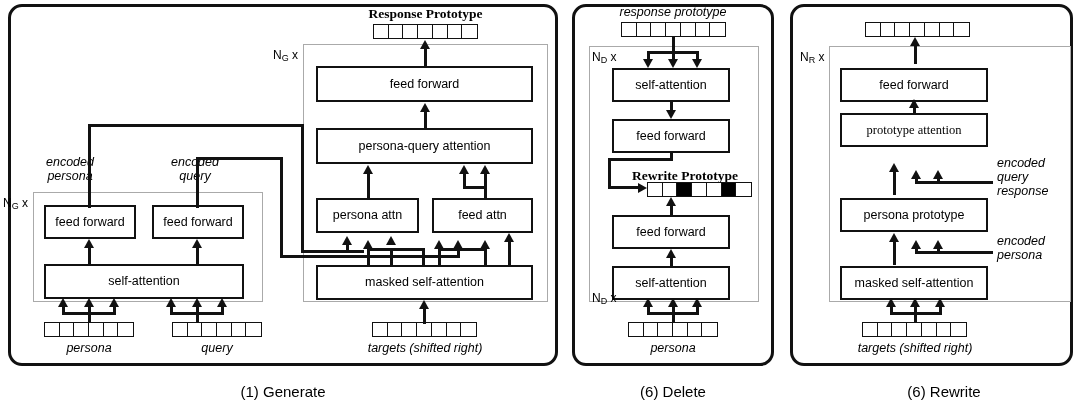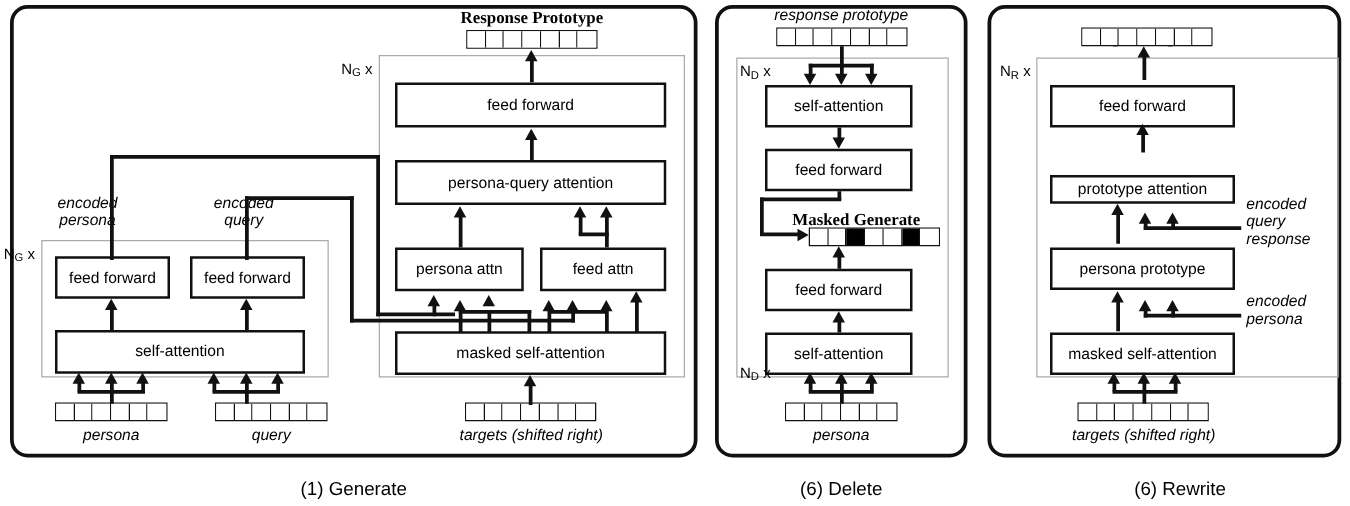--- a/index.html
+++ b/index.html
@@ -265,21 +265,21 @@
 <div class="ln vln" style="left:670px;top:102px;height:10px;"></div>
 <div class="arw down" style="left:666px;top:110px;"></div>
 <div class="mod" style="left:612px;top:119px;width:118px;height:34px;">feed forward</div>
 
 <div class="ln vln" style="left:670px;top:153px;height:7px;"></div>
 <div class="ln hln" style="left:608px;top:158px;width:65px;"></div>
 <div class="ln vln" style="left:608px;top:158px;height:30px;"></div>
 <div class="ln hln" style="left:608px;top:186px;width:32px;"></div>
 <div class="arw right" style="left:638px;top:183px;"></div>
 
-<div class="lab bold ctr" style="left:605px;top:168px;width:160px;">Masked Generate</div>
+<div class="lab bold ctr" style="left:605px;top:168px;width:160px;">Rewrite Prototype</div>
 <div class="tokens" style="left:647px;top:182px;width:105px;">
   <i style="width:15px"></i>
   <i style="width:15px"></i>
   <i class="filled" style="width:15px"></i>
   <i style="width:15px"></i>
   <i style="width:15px"></i>
   <i class="filled" style="width:15px"></i>
   <i style="width:15px"></i>
 </div>
 
@@ -329,21 +329,21 @@
 <div class="ln vln" style="left:914px;top:44px;height:20px;"></div>
 <div class="arw up" style="left:909.5px;top:37px;"></div>
 
 <div class="nlab" style="left:800px;top:50px;">
   <span>N</span><sub>R</sub><span> x</span>
 </div>
 
 <div class="mod" style="left:840px;top:68px;width:148px;height:34px;">feed forward</div>
 <div class="ln vln" style="left:913px;top:105px;height:17px;"></div>
 <div class="arw up" style="left:908.5px;top:99px;"></div>
-<div class="mod" style="left:840px;top:140px;width:148px;height:23px;">prototype attention</div>
+<div class="mod" style="left:840px;top:113px;width:148px;height:34px;font-family:Liberation Serif, serif;">prototype attention</div>
 
 <div class="ln vln" style="left:893px;top:170px;height:25px;"></div>
 <div class="arw up" style="left:888.5px;top:163px;"></div>
 <div class="ln vln" style="left:915px;top:178px;height:6px;"></div>
 <div class="arw up" style="left:910.5px;top:170px;"></div>
 <div class="ln vln" style="left:937px;top:178px;height:6px;"></div>
 <div class="arw up" style="left:932.5px;top:170px;"></div>
 <div class="ln hln" style="left:915px;top:181px;width:78px;"></div>
 
 <div class="lab it" style="left:997px;top:156px;width:80px;">

